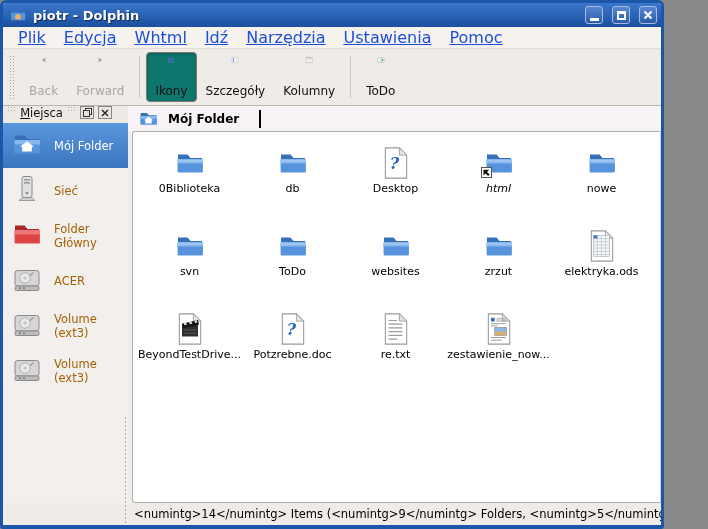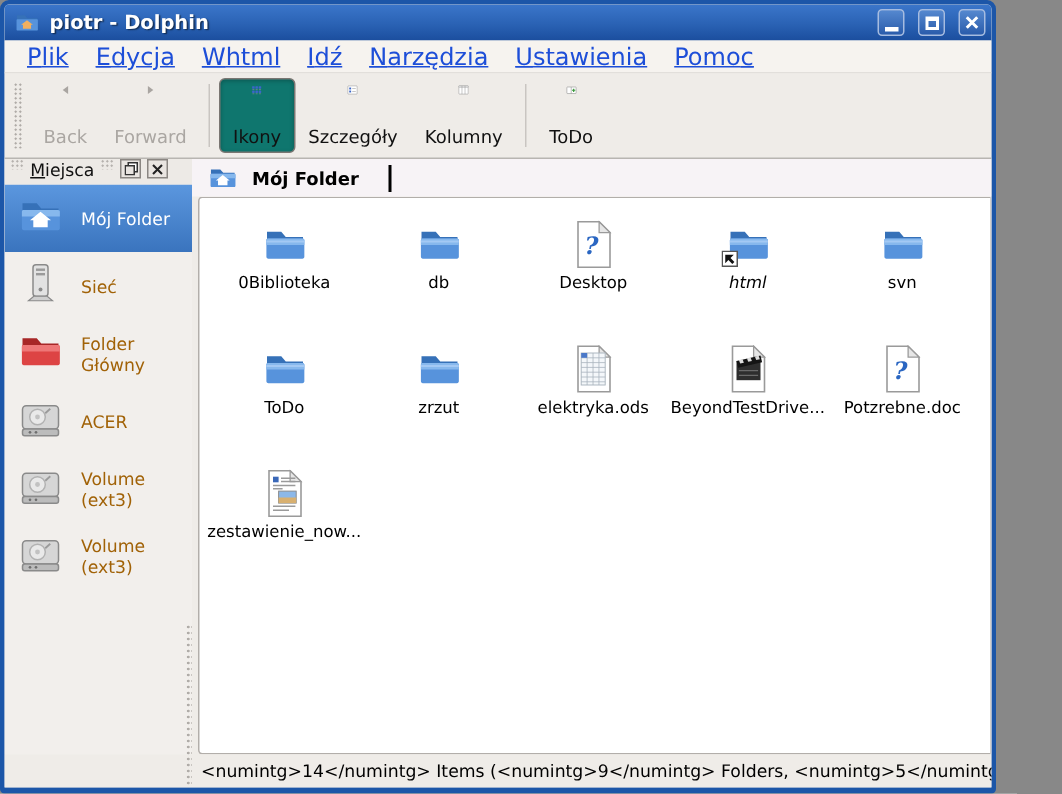--- a/index.html
+++ b/index.html
@@ -354,34 +354,60 @@
     <span class="slot icon-box">
                 <span class="icon">
                   <svg width="32" height="32" viewBox="0 0 32 32">
     <path d="M4 7.5h9.5l3 3.5H28v4H4z" fill="#3671b8"></path>
     <path d="M4.6 12h23c.8 0 1.3.5 1.3 1.2v11c0 .7-.5 1.3-1.3 1.3H4.9c-.8 0-1.3-.6-1.3-1.3V13.2c0-.7.3-1.2 1-1.2z" fill="#5793dc"></path>
     <path d="M4.6 12h23c.8 0 1.3.5 1.3 1.2v3.2H3.6v-3.2c0-.7.3-1.2 1-1.2z" fill="#87b8ed"></path>
     <path d="M3.6 13.3h25.3v1.4H3.6z" fill="#aecff5" opacity=".75"></path>
   </svg>
                 </span>
               </span>
+    <span class="file-label">nowe</span>
+  </div>
+            <div class="file-item">
+    <span class="slot icon-box">
+                <span class="icon">
+                  <svg width="32" height="32" viewBox="0 0 32 32">
+    <path d="M4 7.5h9.5l3 3.5H28v4H4z" fill="#3671b8"></path>
+    <path d="M4.6 12h23c.8 0 1.3.5 1.3 1.2v11c0 .7-.5 1.3-1.3 1.3H4.9c-.8 0-1.3-.6-1.3-1.3V13.2c0-.7.3-1.2 1-1.2z" fill="#5793dc"></path>
+    <path d="M4.6 12h23c.8 0 1.3.5 1.3 1.2v3.2H3.6v-3.2c0-.7.3-1.2 1-1.2z" fill="#87b8ed"></path>
+    <path d="M3.6 13.3h25.3v1.4H3.6z" fill="#aecff5" opacity=".75"></path>
+  </svg>
+                </span>
+              </span>
     <span class="file-label">svn</span>
   </div>
             <div class="file-item">
     <span class="slot icon-box">
                 <span class="icon">
                   <svg width="32" height="32" viewBox="0 0 32 32">
     <path d="M4 7.5h9.5l3 3.5H28v4H4z" fill="#3671b8"></path>
     <path d="M4.6 12h23c.8 0 1.3.5 1.3 1.2v11c0 .7-.5 1.3-1.3 1.3H4.9c-.8 0-1.3-.6-1.3-1.3V13.2c0-.7.3-1.2 1-1.2z" fill="#5793dc"></path>
     <path d="M4.6 12h23c.8 0 1.3.5 1.3 1.2v3.2H3.6v-3.2c0-.7.3-1.2 1-1.2z" fill="#87b8ed"></path>
     <path d="M3.6 13.3h25.3v1.4H3.6z" fill="#aecff5" opacity=".75"></path>
   </svg>
                 </span>
               </span>
     <span class="file-label">ToDo</span>
+  </div>
+            <div class="file-item">
+    <span class="slot icon-box">
+                <span class="icon">
+                  <svg width="32" height="32" viewBox="0 0 32 32">
+    <path d="M4 7.5h9.5l3 3.5H28v4H4z" fill="#3671b8"></path>
+    <path d="M4.6 12h23c.8 0 1.3.5 1.3 1.2v11c0 .7-.5 1.3-1.3 1.3H4.9c-.8 0-1.3-.6-1.3-1.3V13.2c0-.7.3-1.2 1-1.2z" fill="#5793dc"></path>
+    <path d="M4.6 12h23c.8 0 1.3.5 1.3 1.2v3.2H3.6v-3.2c0-.7.3-1.2 1-1.2z" fill="#87b8ed"></path>
+    <path d="M3.6 13.3h25.3v1.4H3.6z" fill="#aecff5" opacity=".75"></path>
+  </svg>
+                </span>
+              </span>
+    <span class="file-label">websites</span>
   </div>
             <div class="file-item">
     <span class="slot icon-box">
                 <span class="icon">
                   <svg width="32" height="32" viewBox="0 0 32 32">
     <path d="M4 7.5h9.5l3 3.5H28v4H4z" fill="#3671b8"></path>
     <path d="M4.6 12h23c.8 0 1.3.5 1.3 1.2v11c0 .7-.5 1.3-1.3 1.3H4.9c-.8 0-1.3-.6-1.3-1.3V13.2c0-.7.3-1.2 1-1.2z" fill="#5793dc"></path>
     <path d="M4.6 12h23c.8 0 1.3.5 1.3 1.2v3.2H3.6v-3.2c0-.7.3-1.2 1-1.2z" fill="#87b8ed"></path>
     <path d="M3.6 13.3h25.3v1.4H3.6z" fill="#aecff5" opacity=".75"></path>
   </svg>
@@ -432,20 +458,32 @@
                 </span>
               </span>
     <span class="file-label">Potzrebne.doc</span>
   </div>
             <div class="file-item">
     <span class="slot icon-box">
                 <span class="icon">
                   <svg width="26" height="32" viewBox="0 0 24 30">
     <path d="M2 .8h13.2l6.8 6.8v21.6H2z" fill="#fff" stroke="#9a9a9a" stroke-width="1"></path>
     <path d="M15.2.8l6.8 6.8h-6.8z" fill="#e6e6e6" stroke="#9a9a9a" stroke-width=".8"></path>
+    <path d="M5 7h8M5 10.5h13M5 14h13M5 17.5h13M5 21h13M5 24.5h8" stroke="#9a9a9a" stroke-width="1.1"></path>
+  </svg>
+                </span>
+              </span>
+    <span class="file-label">re.txt</span>
+  </div>
+            <div class="file-item">
+    <span class="slot icon-box">
+                <span class="icon">
+                  <svg width="26" height="32" viewBox="0 0 24 30">
+    <path d="M2 .8h13.2l6.8 6.8v21.6H2z" fill="#fff" stroke="#9a9a9a" stroke-width="1"></path>
+    <path d="M15.2.8l6.8 6.8h-6.8z" fill="#e6e6e6" stroke="#9a9a9a" stroke-width=".8"></path>
     <rect x="4.5" y="4.5" width="3.5" height="3.5" fill="#3a68b8"></rect>
     <path d="M9.5 5.5h9M9.5 7.5h9M4.5 10h14M4.5 12h6" stroke="#9a9a9a" stroke-width=".9"></path>
     <rect x="8" y="13.5" width="11" height="7.5" fill="#8cb8e8" stroke="#8a8a8a" stroke-width=".6"></rect>
     <rect x="8" y="17.5" width="11" height="3.5" fill="#d8b070"></rect>
     <path d="M4.5 23h14M4.5 25.5h10" stroke="#9a9a9a" stroke-width=".9"></path>
   </svg>
                 </span>
               </span>
     <span class="file-label">zestawienie_now...</span>
   </div>

